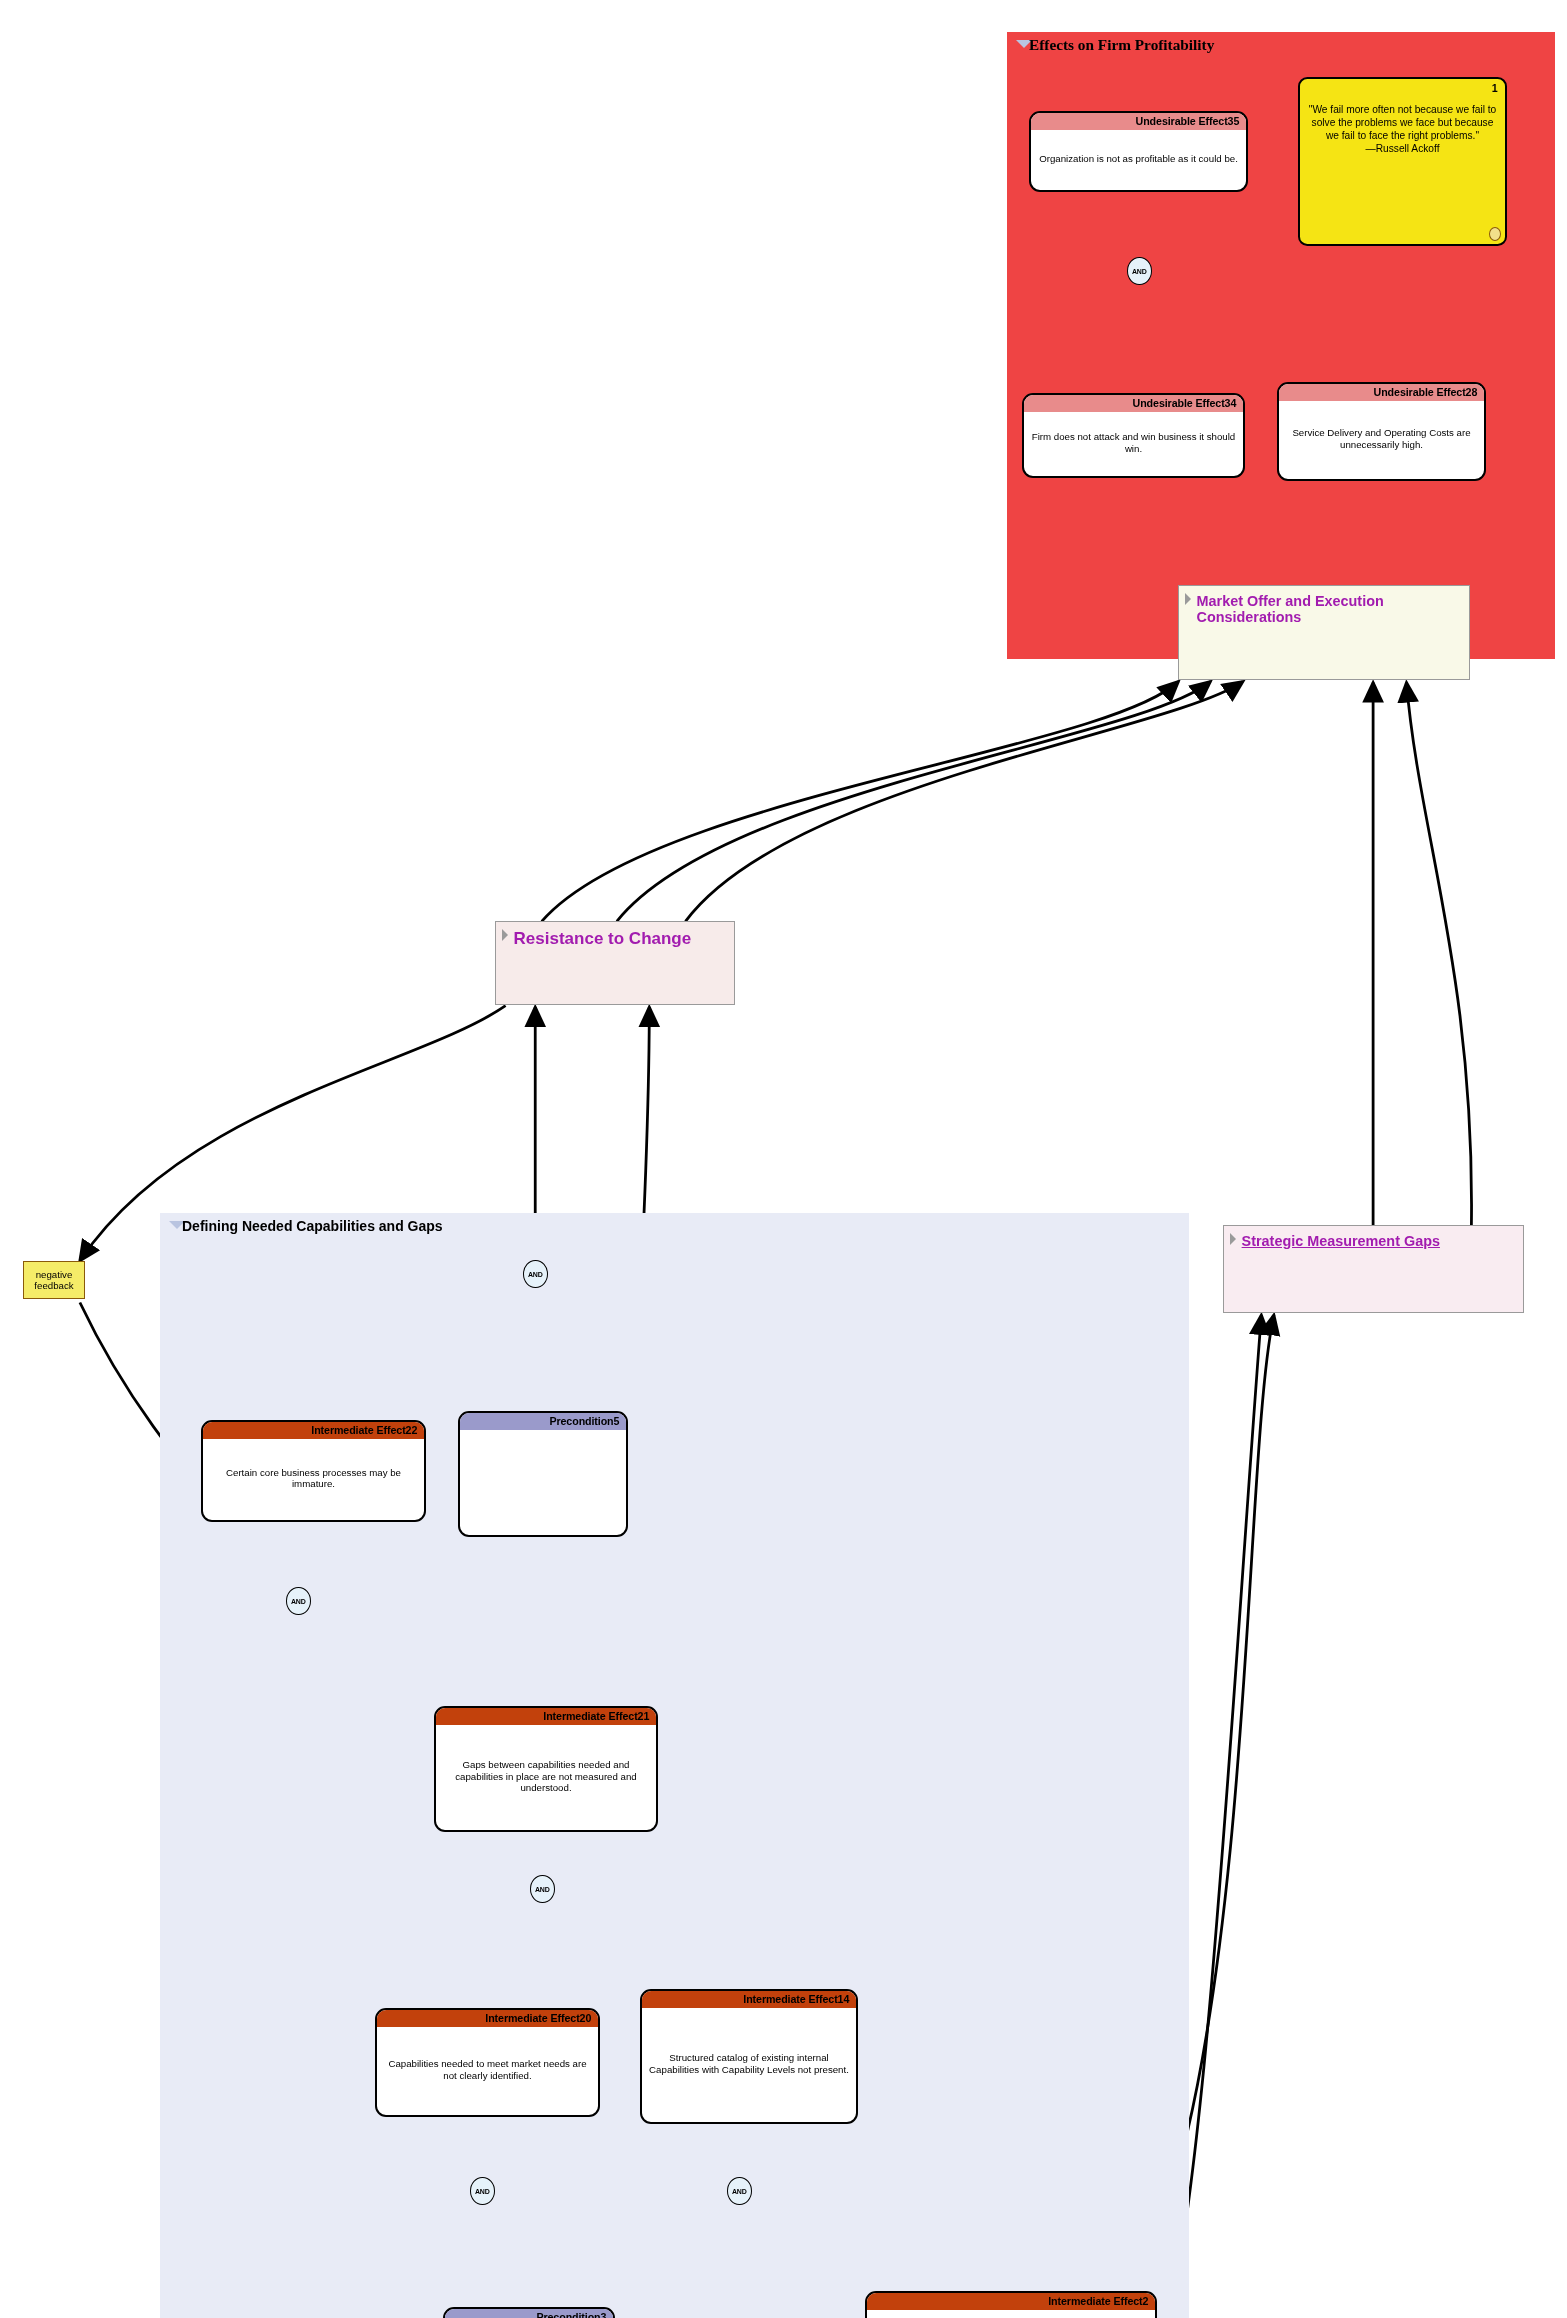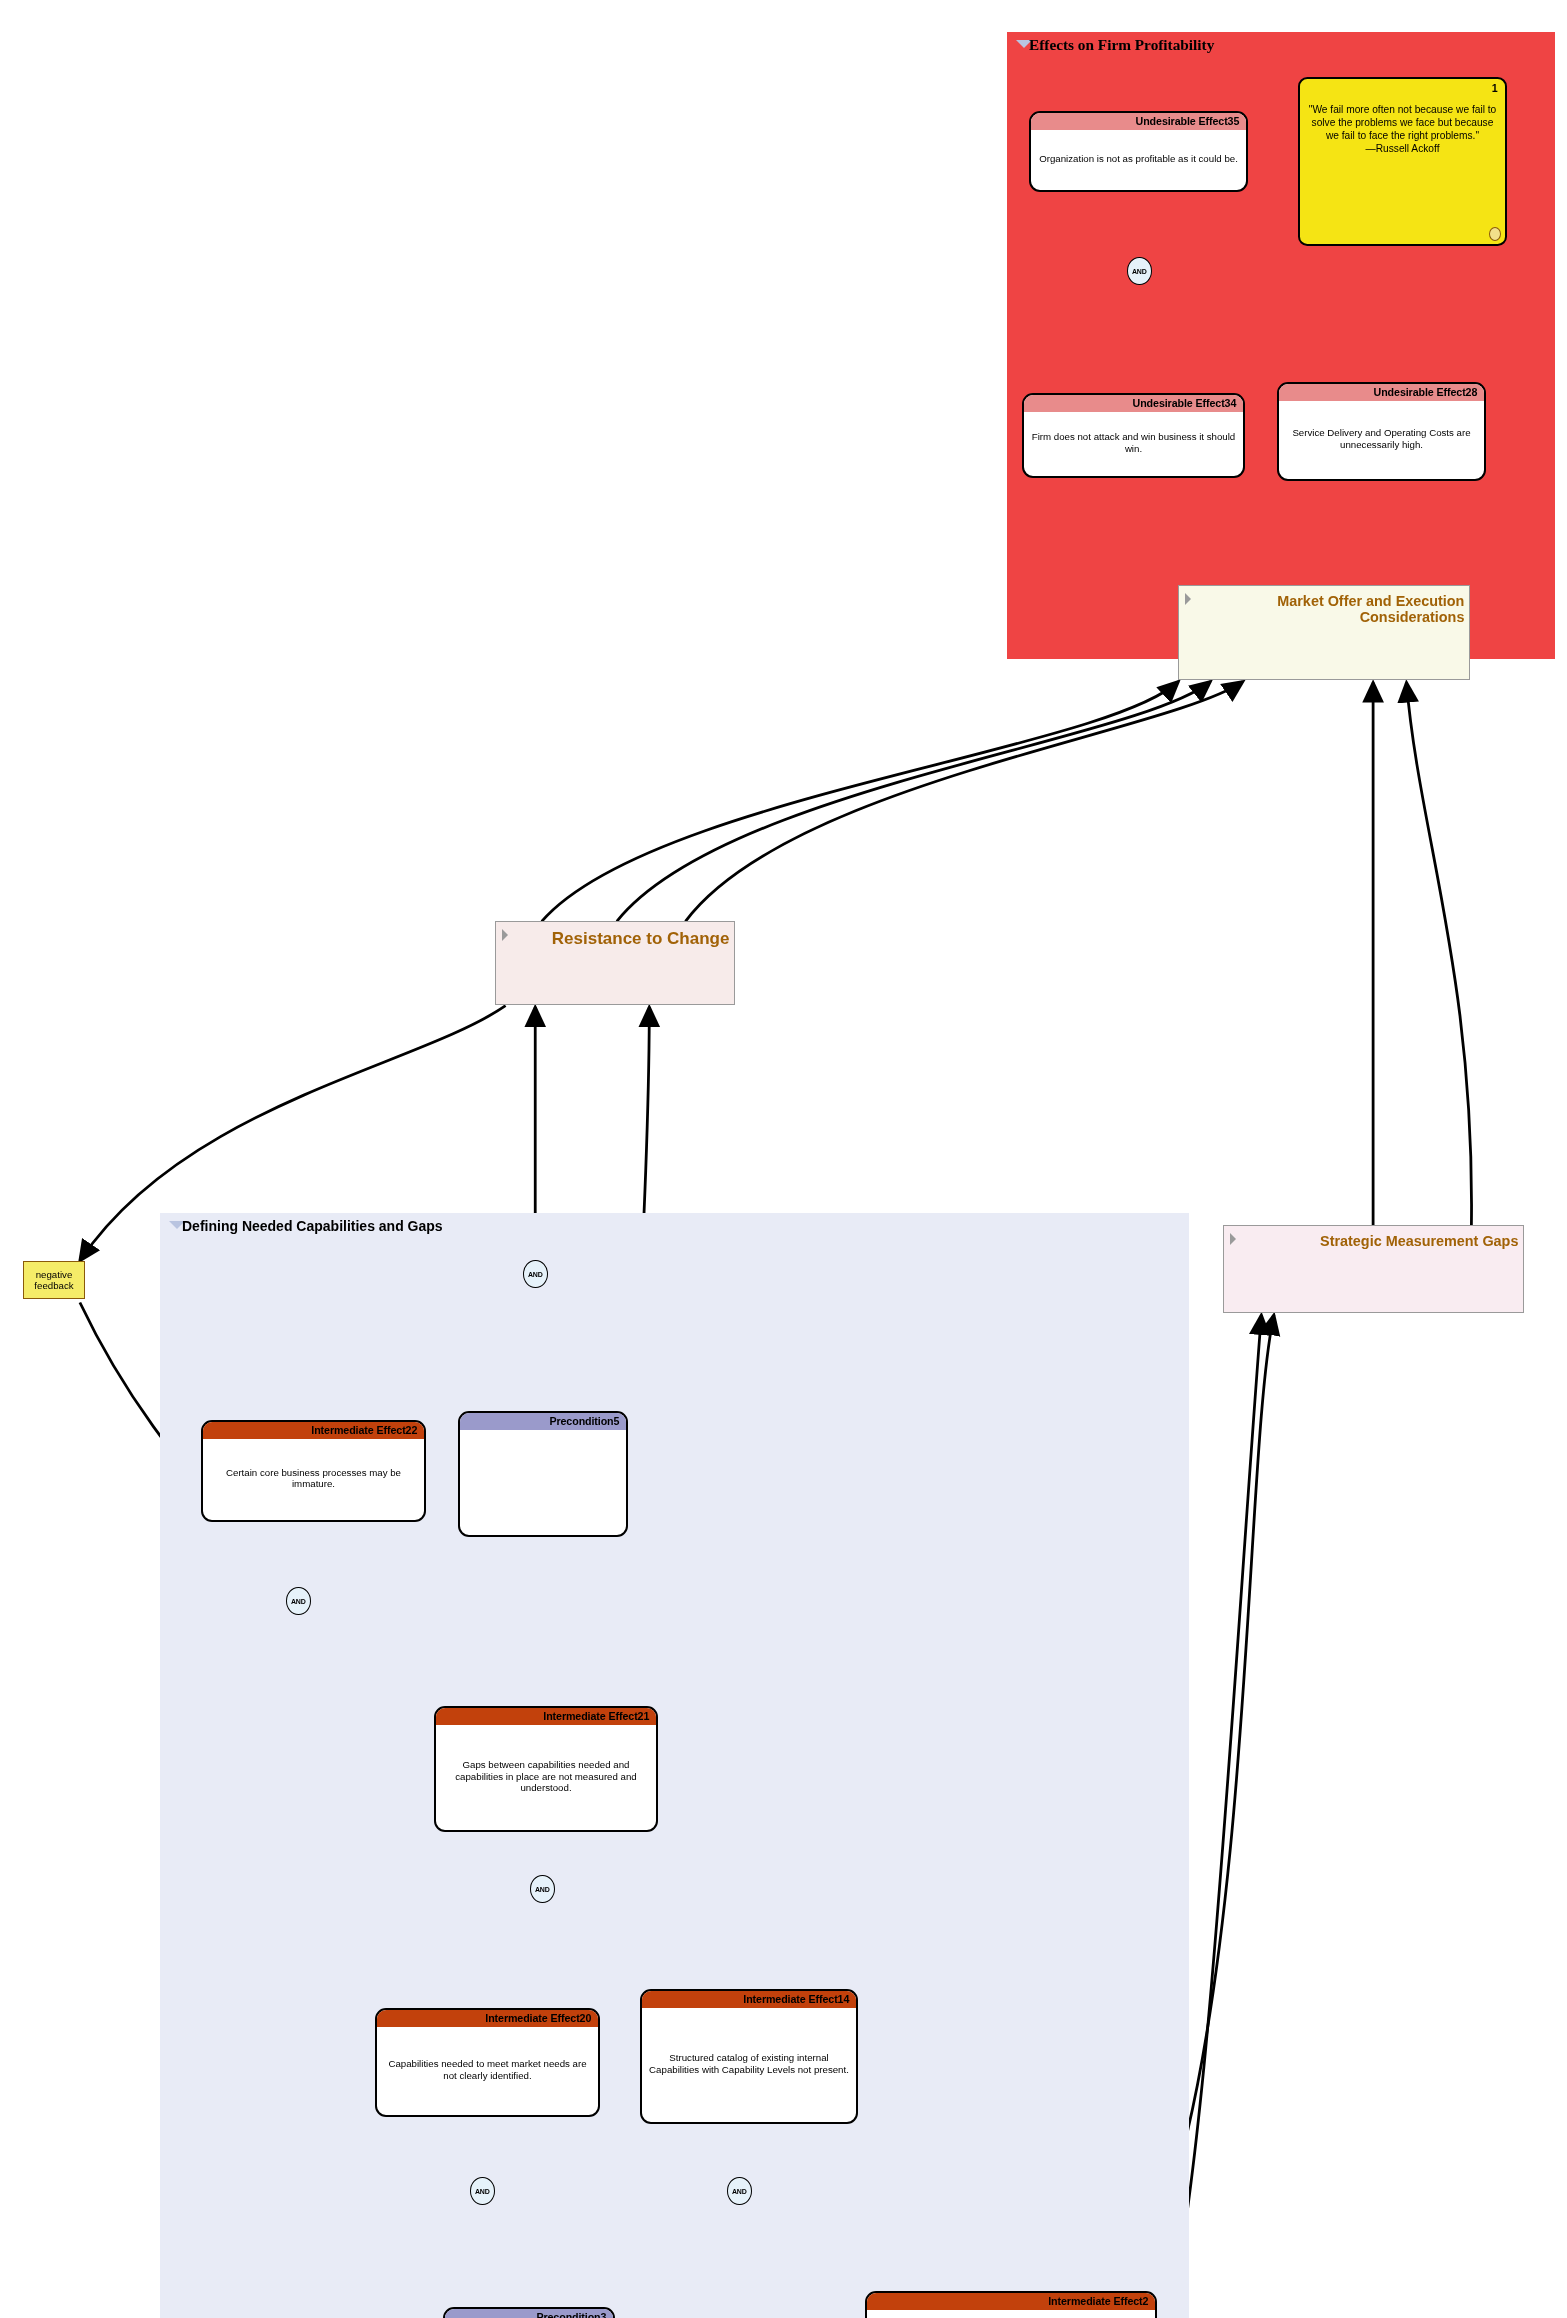--- a/index.html
+++ b/index.html
@@ -9,21 +9,21 @@
 
   
   .group{position:absolute;box-sizing:border-box;}
   .group-title{position:absolute;font-weight:bold;color:#000;white-space:nowrap;}
   .group-tri{position:absolute;width:0;height:0;
     border-left:8px solid transparent;border-right:8px solid transparent;
     border-top:8px solid #b9c4e0;}
 
   
   .flatbox{position:absolute;box-sizing:border-box;border:1.4px solid #9a9a9a;}
-  .flatbox .ftitle{position:absolute;font-weight:bold;color:#a16207;line-height:1.18;text-align:right;}
+  .flatbox .ftitle{position:absolute;font-weight:bold;color:#a21caf;line-height:1.18;}
   .flatbox .ftri{position:absolute;width:0;height:0;
     border-top:6px solid transparent;border-bottom:6px solid transparent;
     border-left:6px solid #9a9a9a;}
 
   
   .card{position:absolute;box-sizing:border-box;background:#fff;
         border:2.8px solid #000;border-radius:11px;overflow:hidden;}
   .card .hdr{display:flex;align-items:center;justify-content:flex-end;
         box-sizing:border-box;padding:1.9px 6.5px 2.8px 6.5px;font-weight:bold;color:#000;}
   .card .hdr .htxt{font-size:10.7px;letter-spacing:-0.1px;}
@@ -154,21 +154,21 @@
     <span class="ftitle" style="left:17.6px;top:6.5px;right:4.6px;font-size:14.4px;">Market Offer and Execution Considerations</span>
   </div>
 
   <div class="flatbox" style="left:495px;top:921px;width:240px;height:84px;background:#f7ebea;">
     <span class="ftri" style="left:5.6px;top:7.4px;"></span>
     <span class="ftitle" style="left:17.6px;top:6.5px;right:4.6px;font-size:17px;">Resistance to Change</span>
   </div>
 
   <div class="flatbox" style="left:1223px;top:1225px;width:301px;height:88px;background:#f9ecf1;">
     <span class="ftri" style="left:5.6px;top:7.4px;"></span>
-    <span class="ftitle" style="left:17.6px;top:6.5px;right:4.6px;font-size:14.4px;">Strategic Measurement Gaps</span>
+    <span class="ftitle" style="left:17.6px;top:6.5px;right:4.6px;font-size:14.4px;text-decoration:underline;">Strategic Measurement Gaps</span>
   </div>
 
   <div class="card" style="left:1029px;top:111px;width:219px;height:81px;">
     <div class="hdr hdr-ue">
       <span class="htxt">Undesirable Effect</span>
       <span class="hnum">35</span>
     </div>
     <div class="body">Organization is not as profitable as it could be.</div>
   </div>
 

